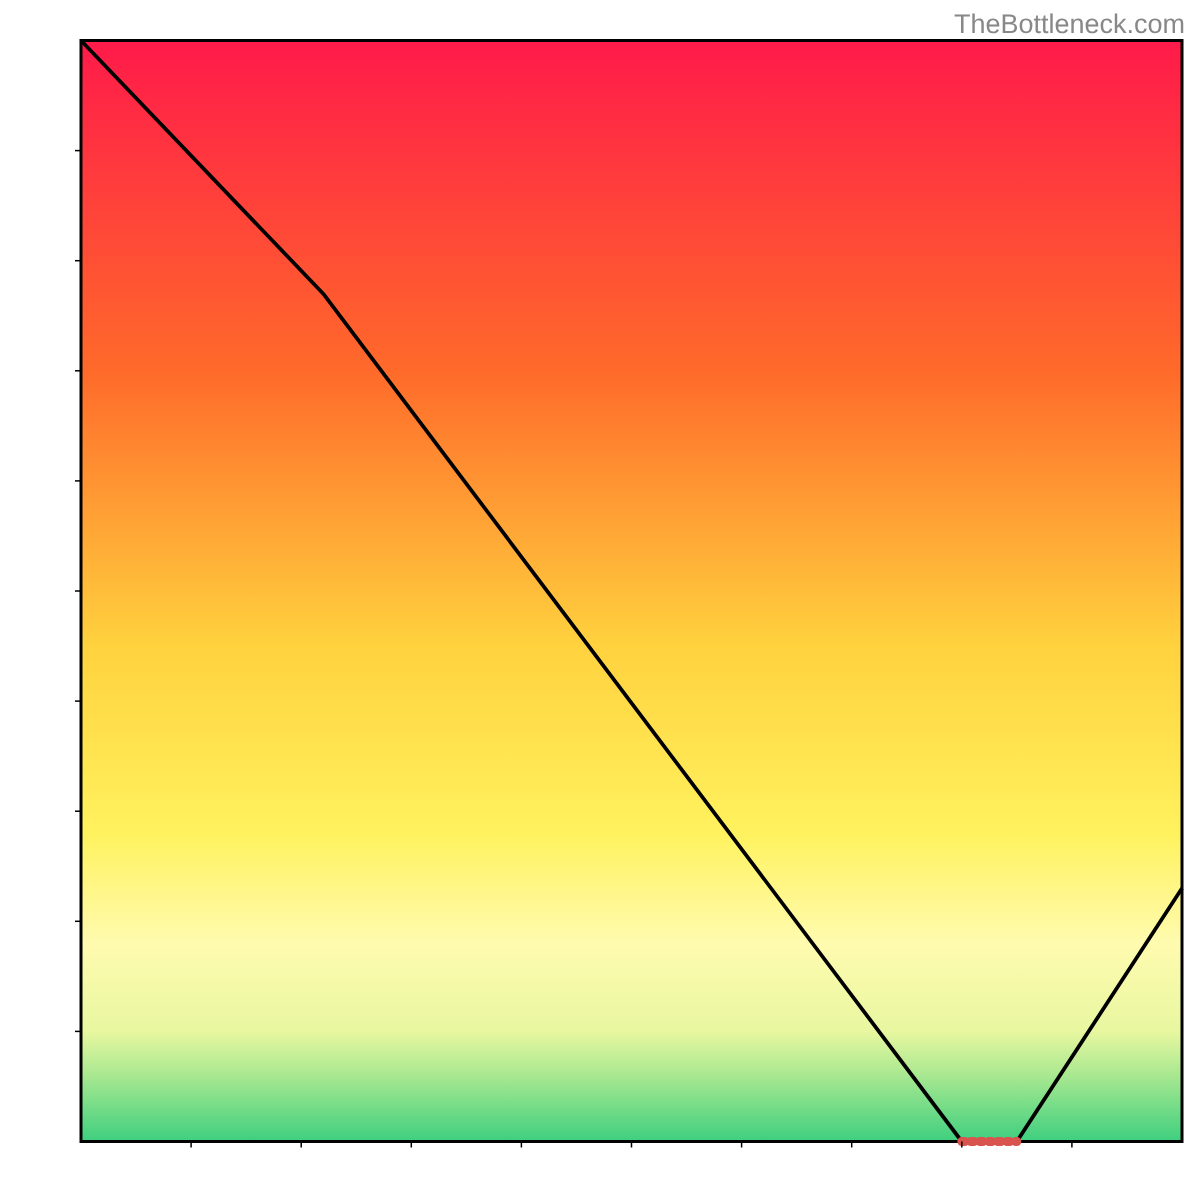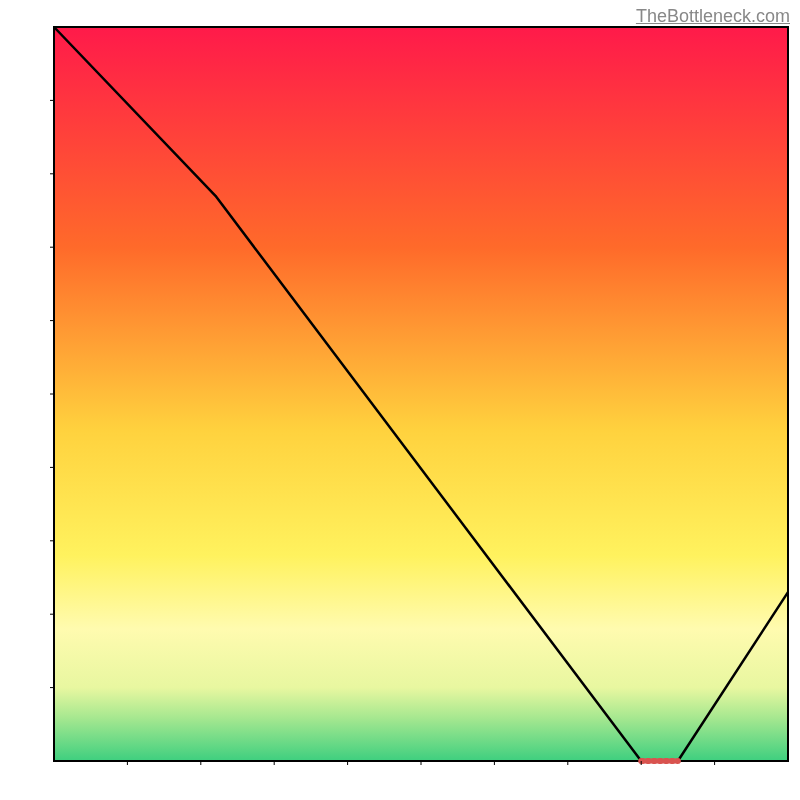--- a/index.html
+++ b/index.html
@@ -18,21 +18,20 @@
       height: 800px;
     }
     svg {
       display: block;
     }
     .watermark {
       position: absolute;
       color: #888;
       font-size: 18px;
       pointer-events: none;
-      text-decoration: underline;
     }
   </style>
 </head>
 <body>
 
 <div class="chart-container">
   <svg id="chart-svg" width="800" height="800">
     <defs>
       <linearGradient id="bg-grad" x1="0" y1="0" x2="0" y2="1">
           <stop offset="0%" stop-color="#ff1a4a"></stop>

